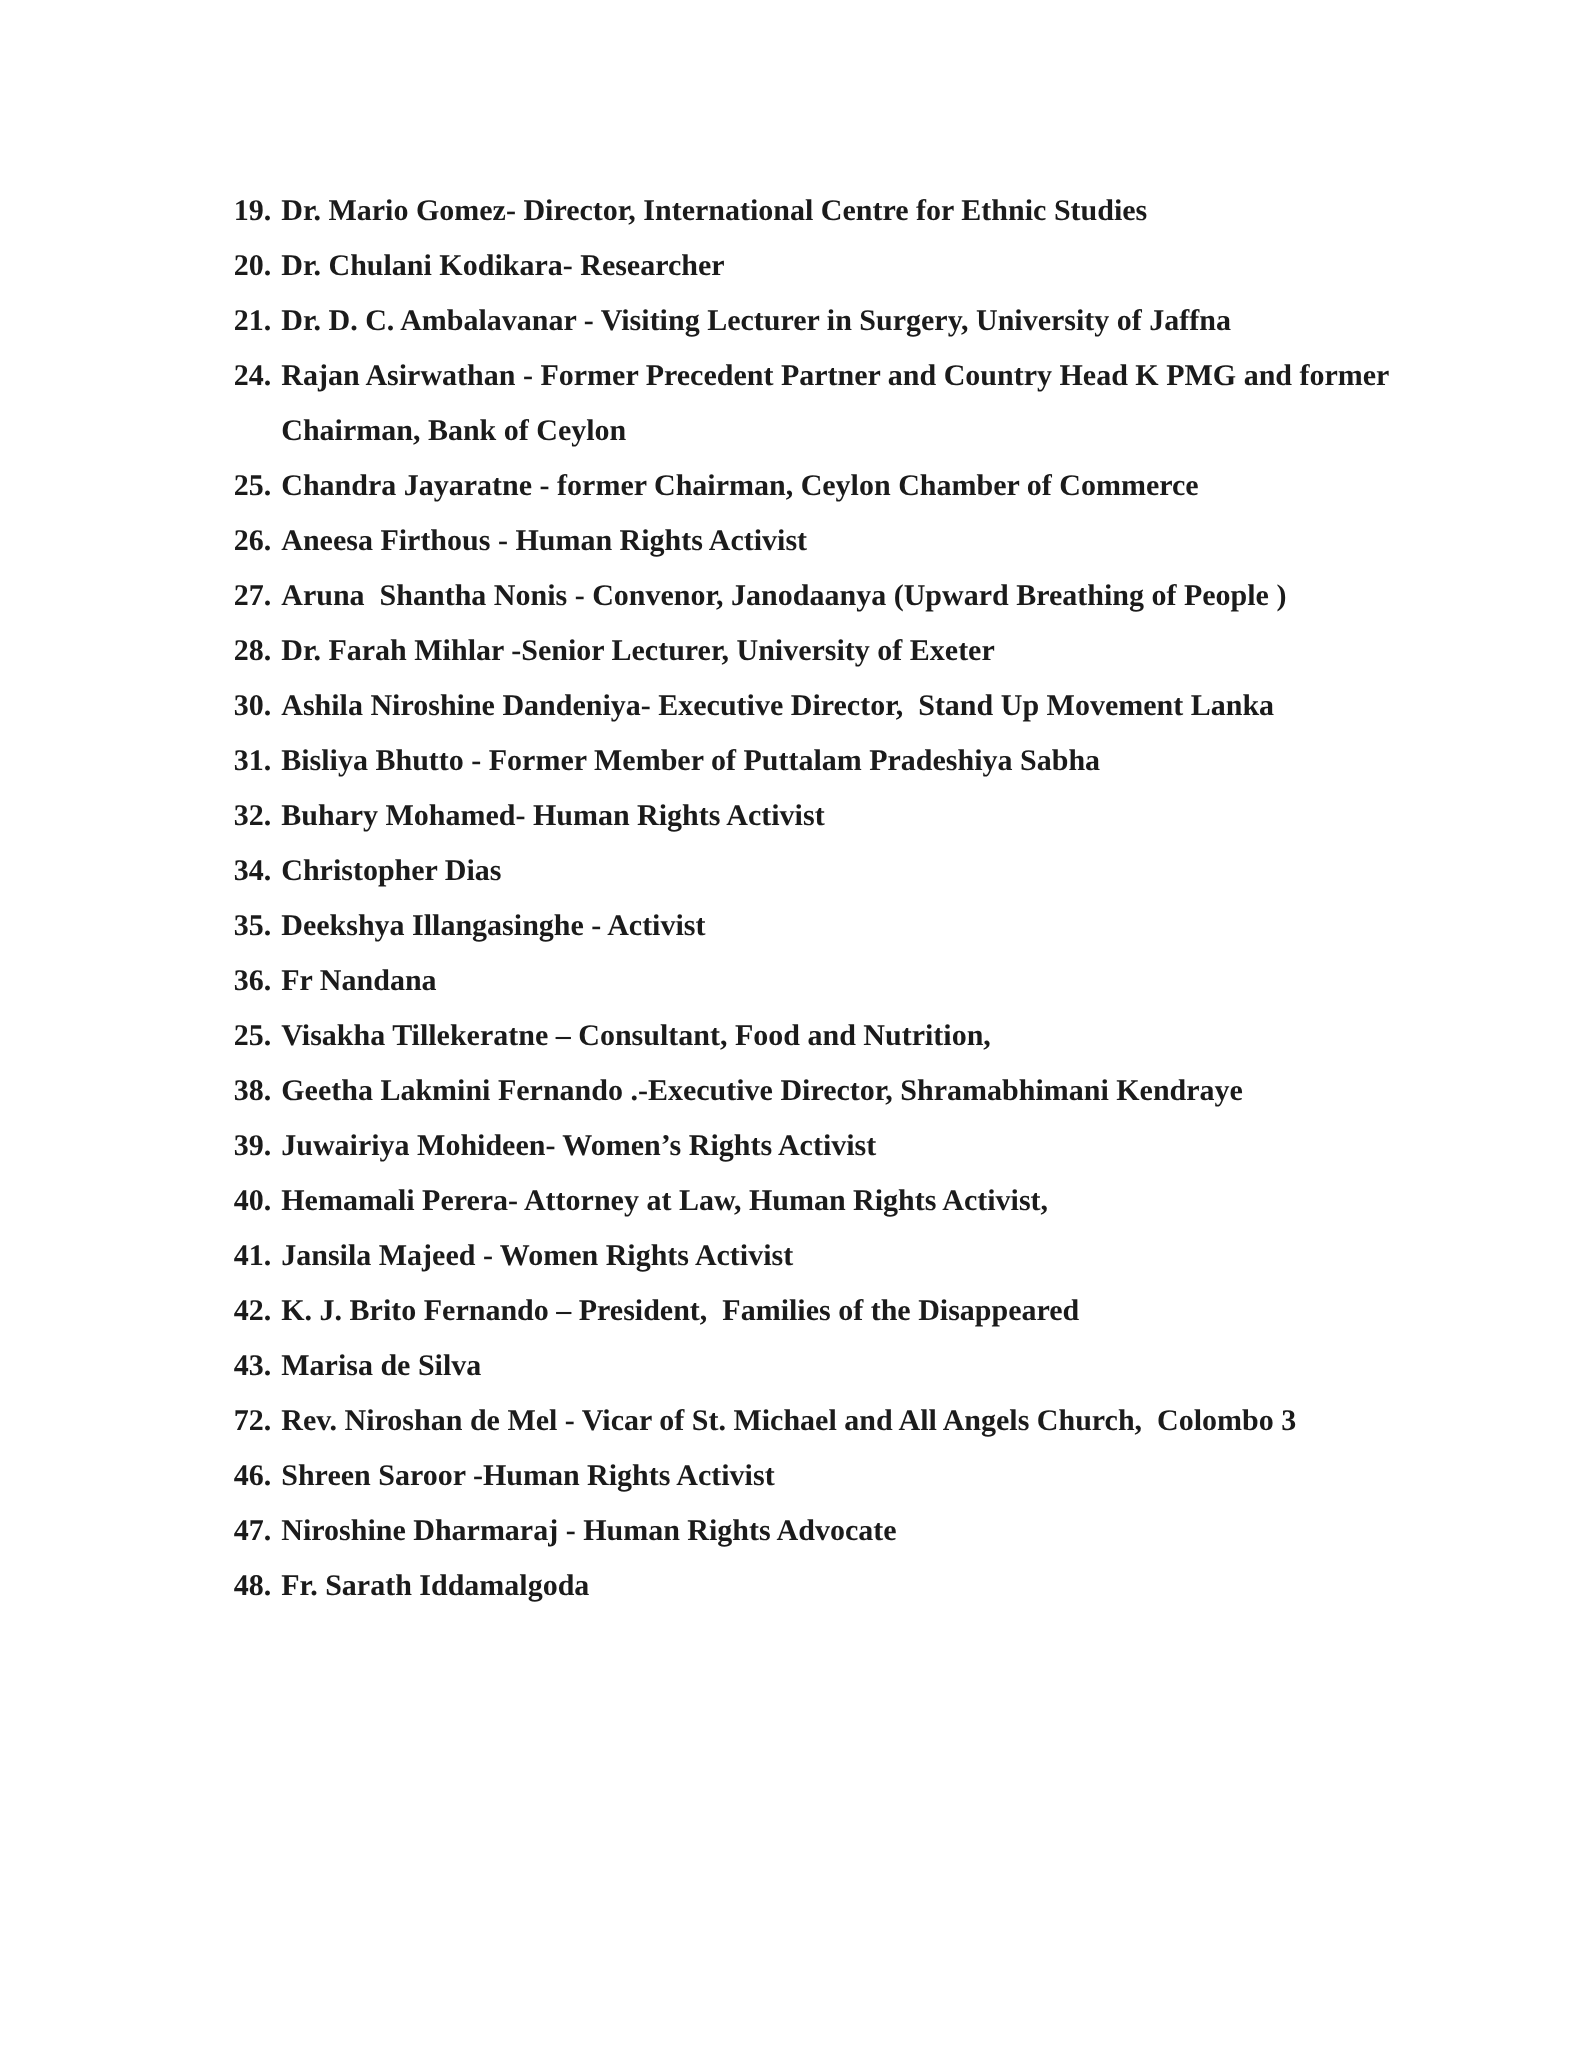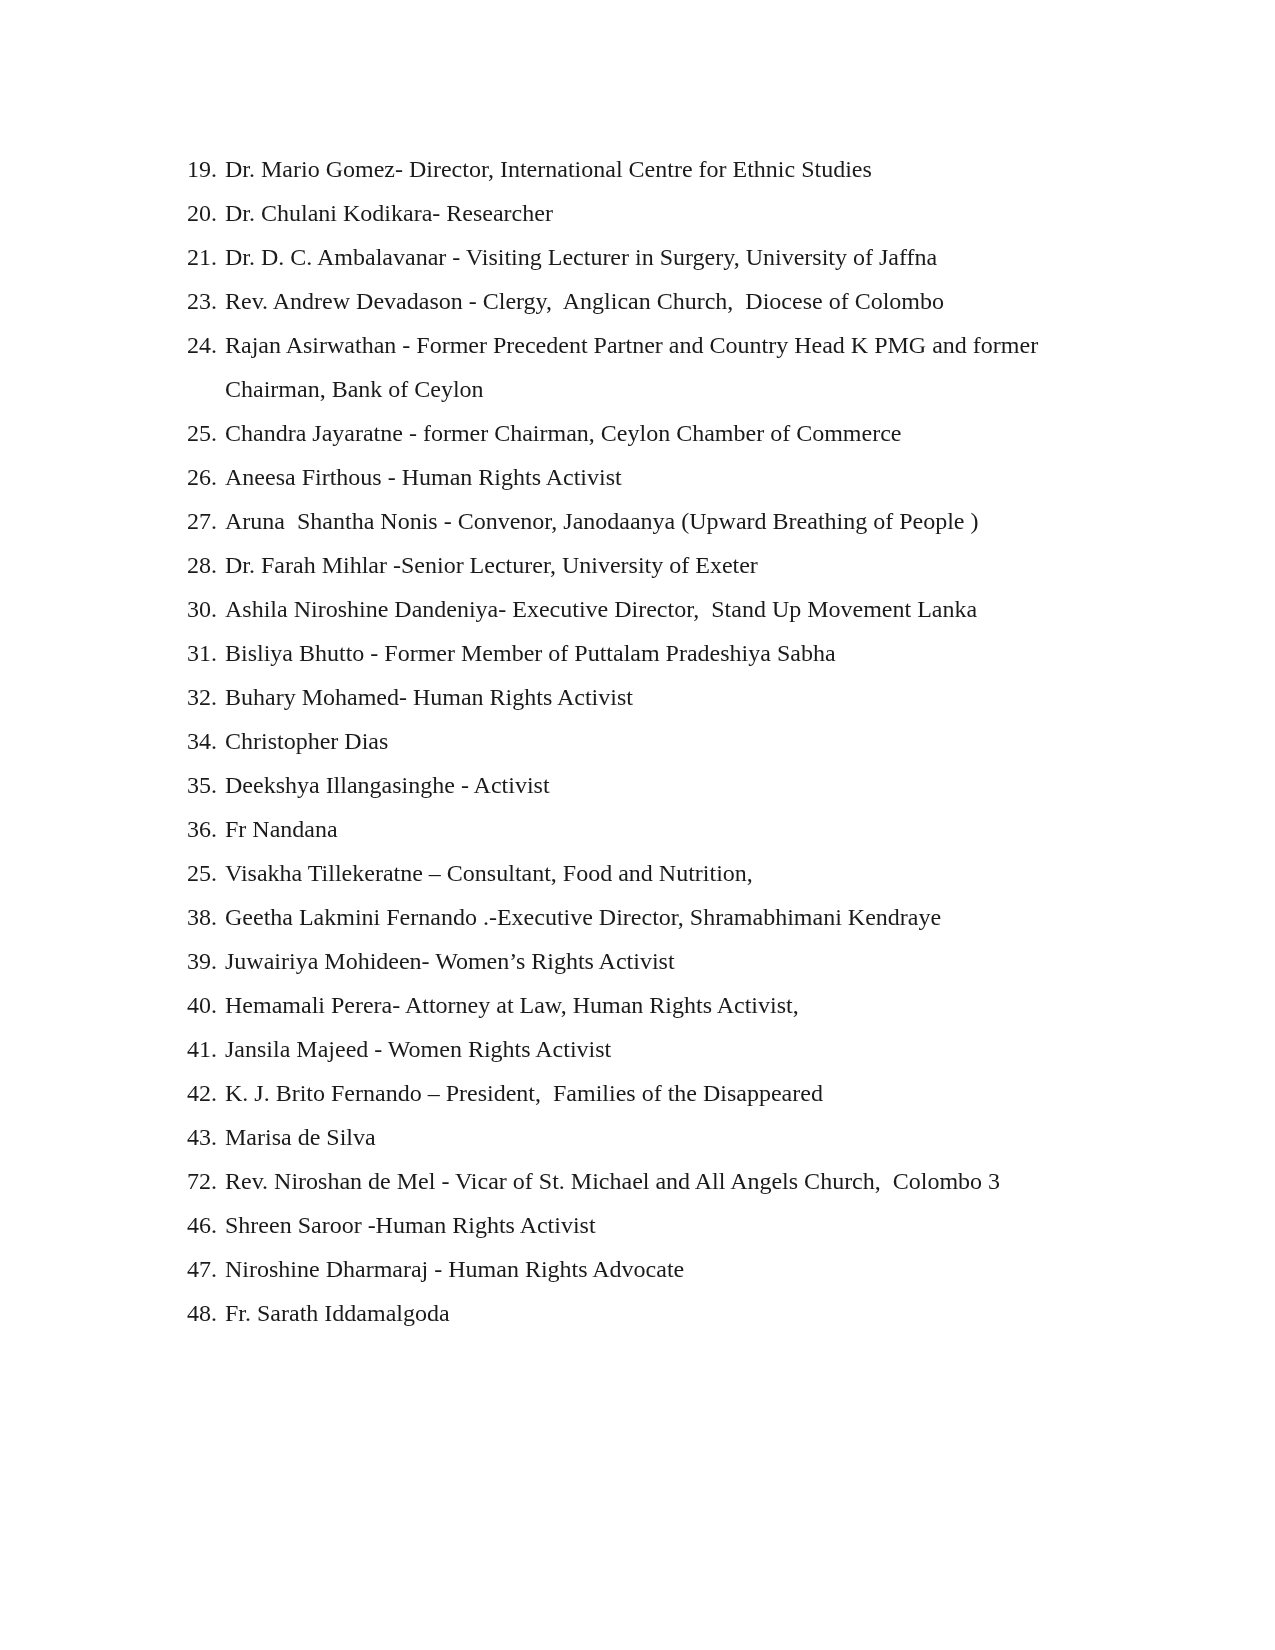--- a/index.html
+++ b/index.html
@@ -8,20 +8,21 @@
     background: #ffffff;
   }
   .doc-page {
     position: relative;
     width: 1275px;
     height: 1650px;
     background: #ffffff;
     overflow: hidden;
     font-family: "Liberation Serif", "DejaVu Serif", serif;
     color: #1b1b1b;
+    font-weight: bold;
   }
   .name-list {
     position: absolute;
     left: 187px;
     top: 147px;
     width: 940px;
     margin: 0;
     padding: 0;
     list-style: none;
     font-size: 24px;
@@ -49,24 +50,20 @@
         <span class="item-number">19.</span>
         <span class="item-text">Dr. Mario Gomez- Director, International Centre for Ethnic Studies</span>
       </li>
       <li class="list-item">
         <span class="item-number">20.</span>
         <span class="item-text">Dr. Chulani Kodikara- Researcher</span>
       </li>
       <li class="list-item">
         <span class="item-number">21.</span>
         <span class="item-text">Dr. D. C. Ambalavanar - Visiting Lecturer in Surgery, University of Jaffna</span>
-      </li>
-      <li class="list-item">
-        <span class="item-number">23.</span>
-        <span class="item-text">Rev. Andrew Devadason - Clergy,  Anglican Church,  Diocese of Colombo</span>
       </li>
       <li class="list-item">
         <span class="item-number">24.</span>
         <span class="item-text">Rajan Asirwathan - Former Precedent Partner and Country Head K PMG and former
 Chairman, Bank of Ceylon</span>
       </li>
       <li class="list-item">
         <span class="item-number">25.</span>
         <span class="item-text">Chandra Jayaratne - former Chairman, Ceylon Chamber of Commerce</span>
       </li>

